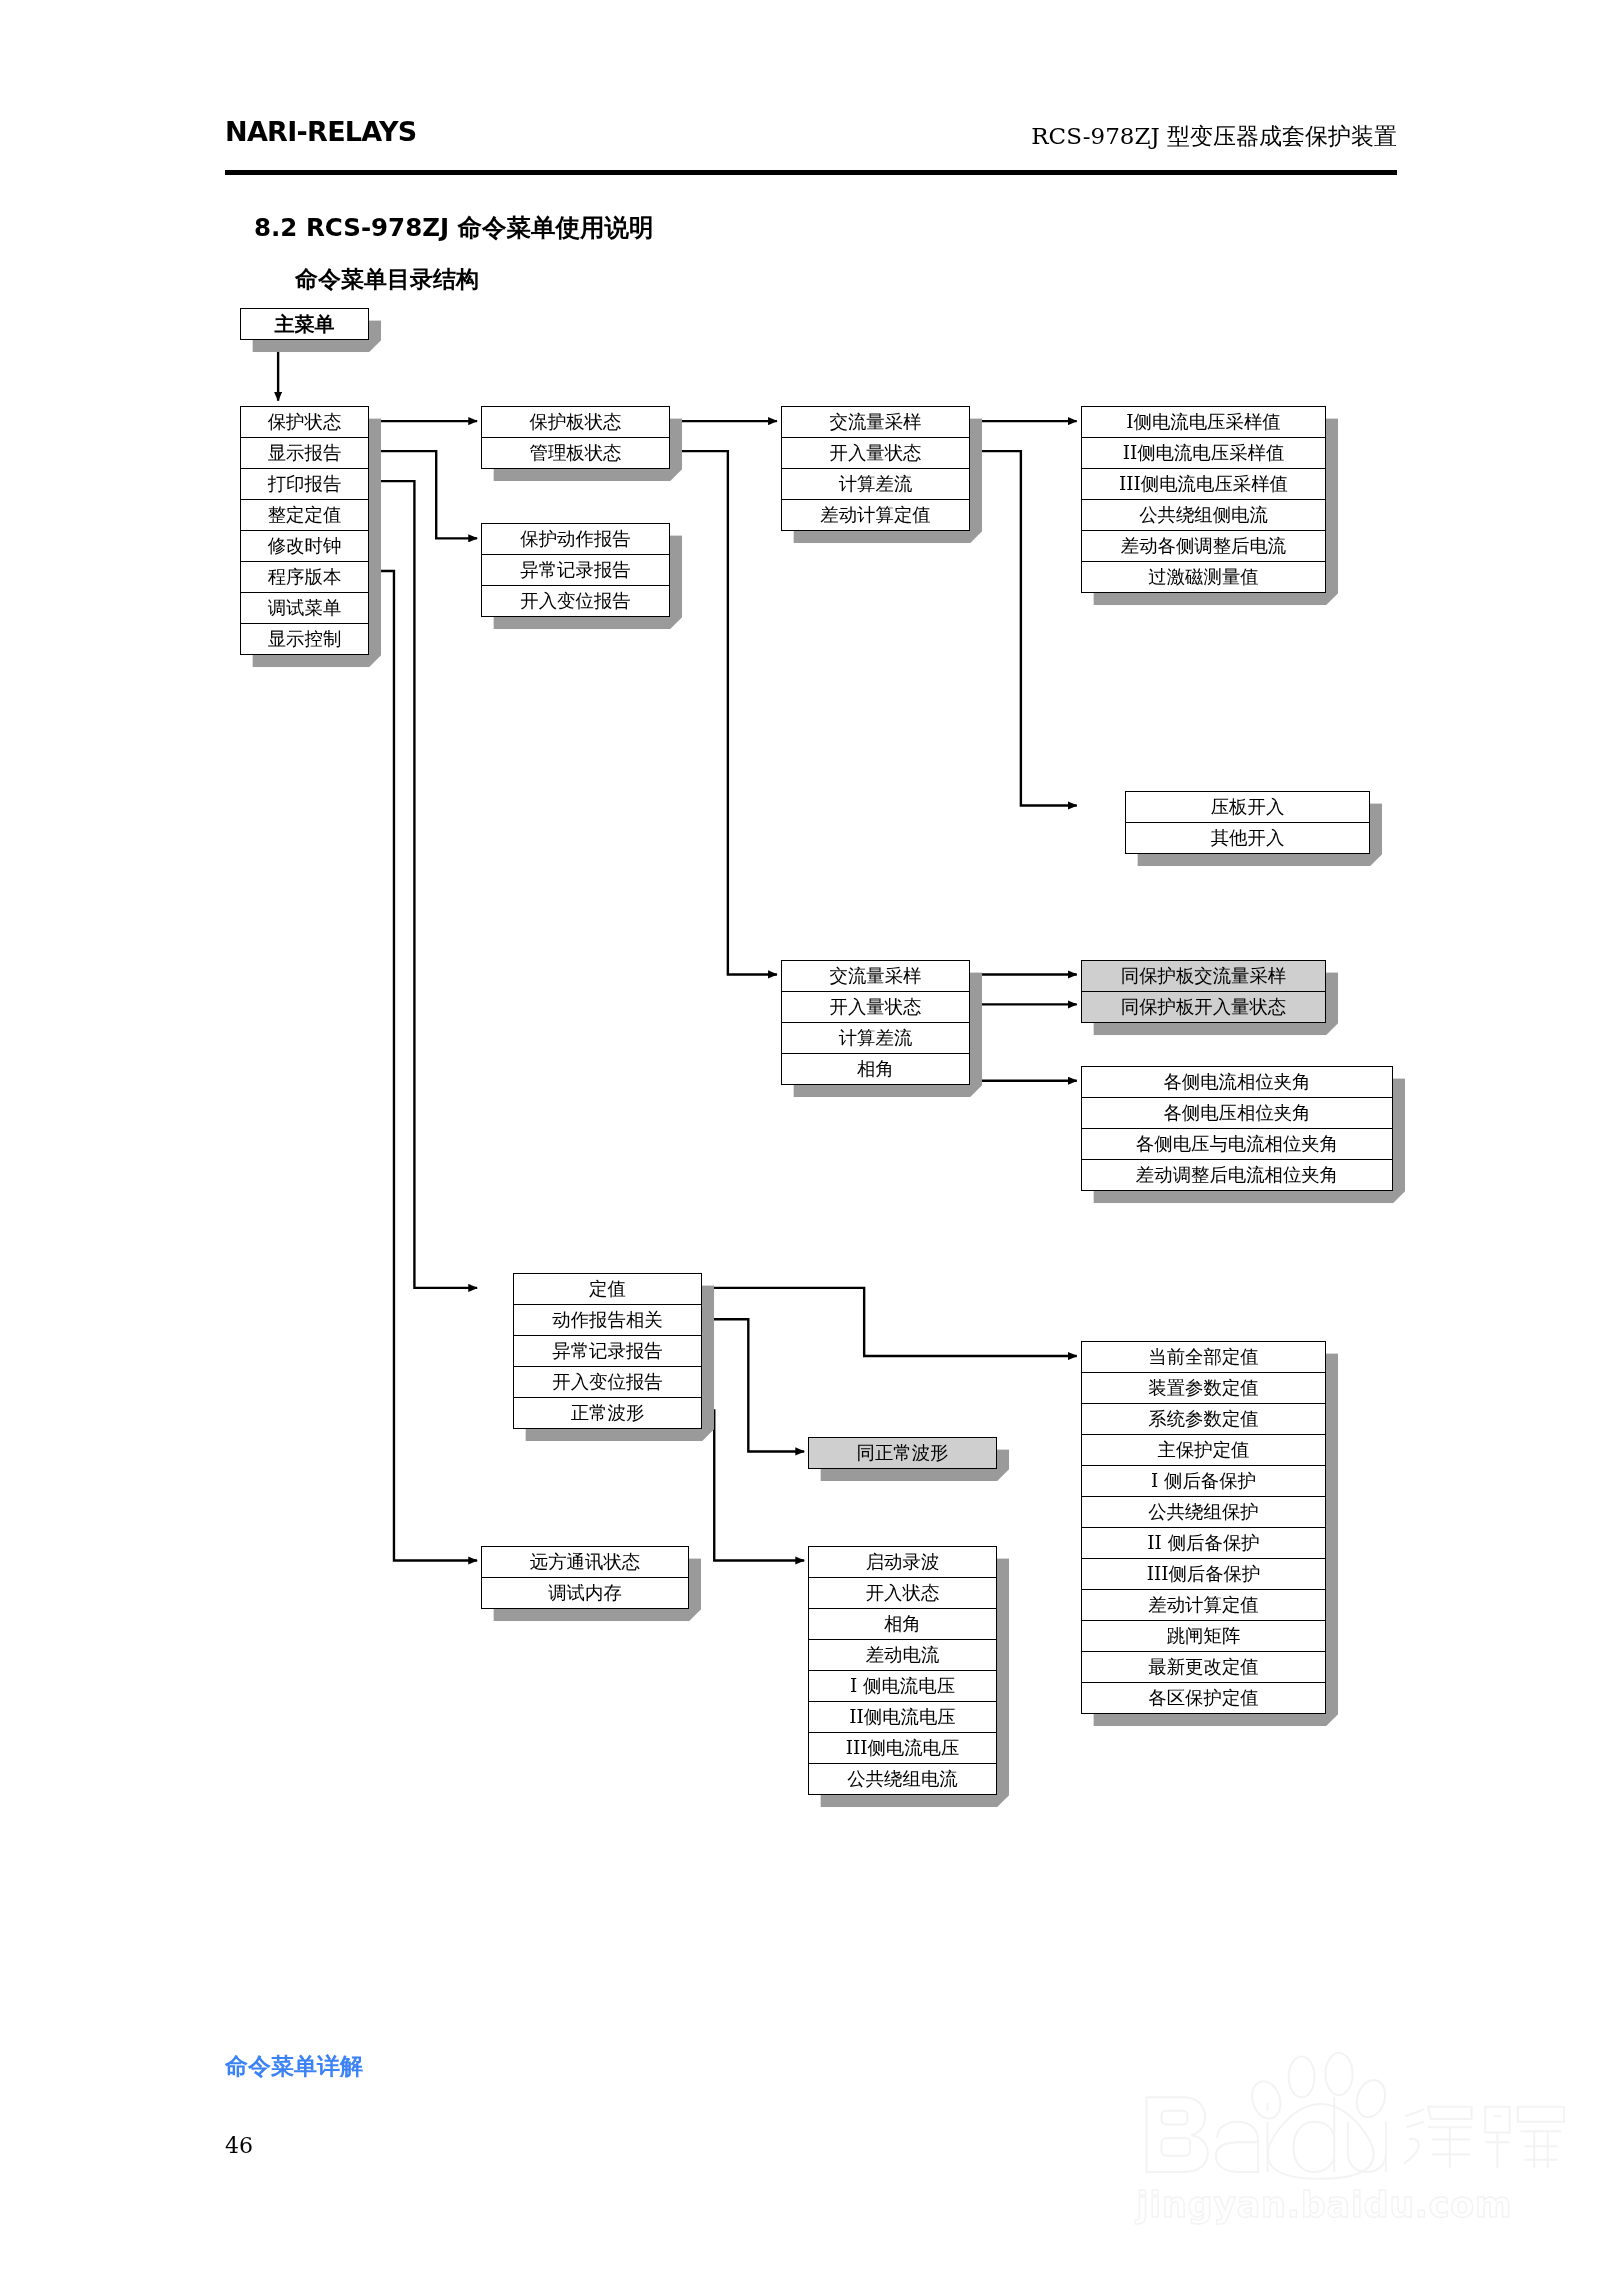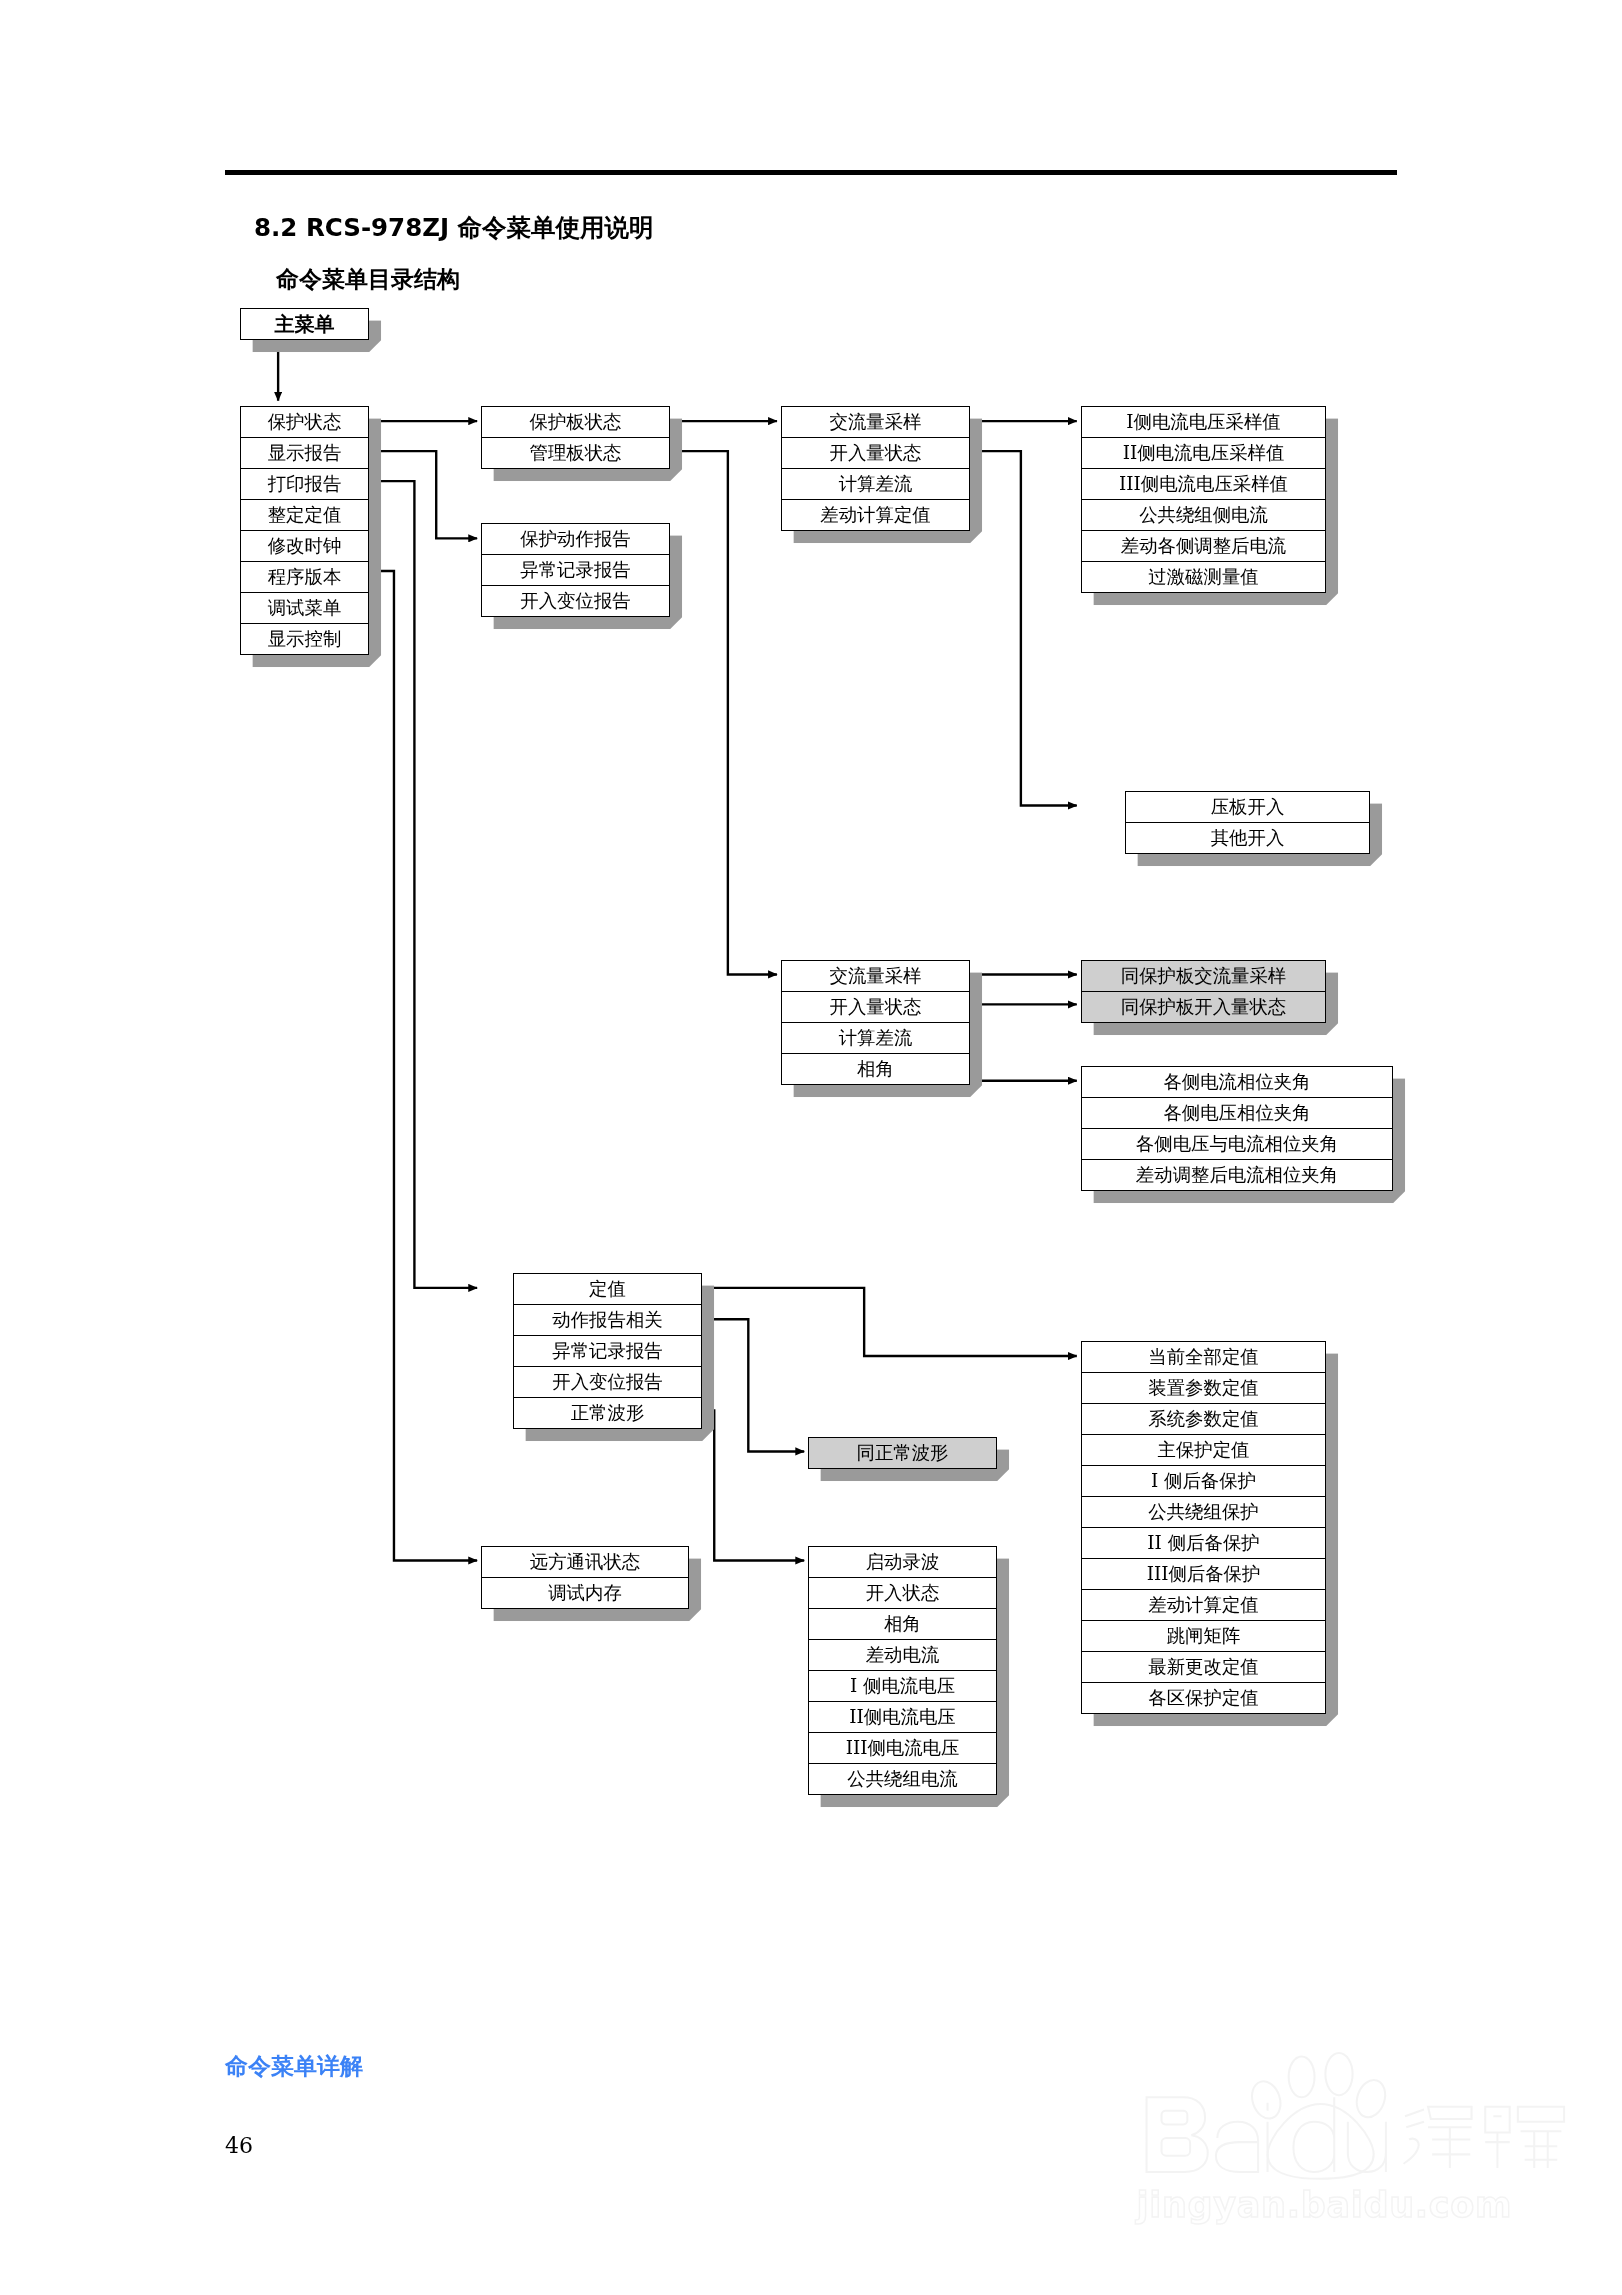--- a/index.html
+++ b/index.html
@@ -24,21 +24,21 @@
   }
   #header-rule{position:absolute;left:225px;top:170px;width:1172px;height:4.8px;background:#000;}
 
   
   #section-number{
     position:absolute;left:254px;top:211px;
     font-weight:bold;font-size:24.5px;color:#000;white-space:nowrap;
     font-family:"DejaVu Sans","Liberation Sans",sans-serif;
   }
   #subsection-title{
-    position:absolute;left:276px;top:264px;
+    position:absolute;left:295px;top:264px;
     font-weight:bold;font-size:23px;color:#000;white-space:nowrap;
     font-family:"DejaVu Sans","Liberation Sans",sans-serif;
   }
   #footer-heading{
     position:absolute;left:225px;top:2051px;
     font-weight:bold;font-size:23px;color:#3b82f6;white-space:nowrap;
     font-family:Liberation Serif, serif;
   }
   #page-number{
     position:absolute;left:225px;top:2133px;
@@ -87,20 +87,24 @@
     font-size:35px;font-weight:bold;color:#fff;
     -webkit-text-stroke:1.4px #d8d8d8;
     letter-spacing:0.7px;white-space:nowrap;
   }
 </style>
 </head>
 <body>
 
 <div class="page">
 
+  <div id="doc-header">
+    <div id="brand">NARI-RELAYS</div>
+    <div id="header-title">RCS-978ZJ 型变压器成套保护装置</div>
+  </div>
   <div id="header-rule"></div>
 
   <div id="section-number">8.2    RCS-978ZJ 命令菜单使用说明</div>
   <div id="subsection-title">命令菜单目录结构</div>
 
   <div id="flow">
 
     <svg id="wires" viewBox="0 0 2380 2800">
       <defs>
         <marker id="ah" markerWidth="14" markerHeight="12" refX="13" refY="6" orient="auto" markerUnits="userSpaceOnUse">

